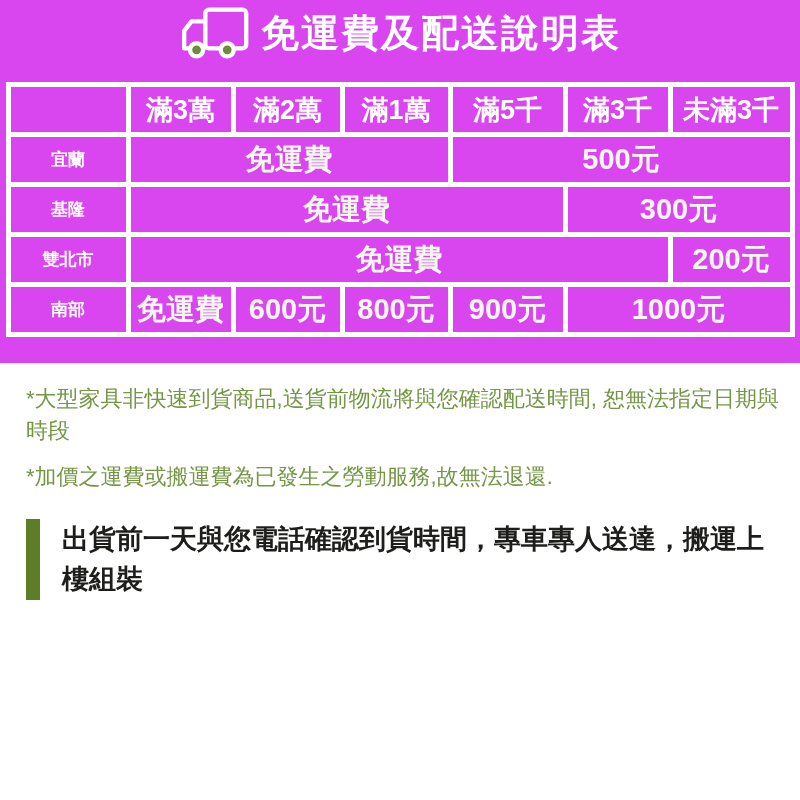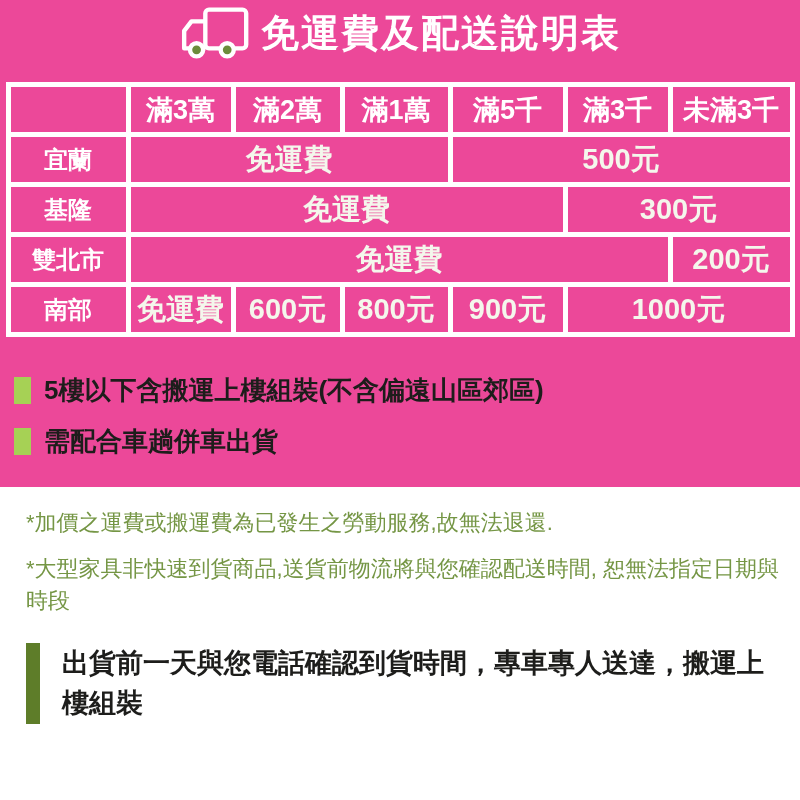--- a/index.html
+++ b/index.html
@@ -2,21 +2,21 @@
 <html><head>
 <meta charset="utf-8">
 <style>
   html,body{margin:0;padding:0;}
   body{
     width:800px;height:800px;
     font-family:"Liberation Sans","DejaVu Sans",sans-serif;
     background:#ffffff;overflow:hidden;
   }
   .banner{
-    background:#ec4899;
+    background:#d946ef;
     width:800px;
     box-sizing:border-box;
     padding-bottom:10px;
   }
   .title-row{
     display:flex;align-items:center;justify-content:center;
     height:66px;gap:6px;
   }
   .title{
     color:#ffffff;font-size:38px;font-weight:bold;letter-spacing:2px;
@@ -24,21 +24,21 @@
   table.fee-table{
     border-collapse:collapse;table-layout:fixed;
     width:784px;margin:16px auto;
   }
   .fee-table th,.fee-table td{
     border:5px solid #ffffff;
     color:#ffffff;text-align:center;vertical-align:middle;
     height:45px;padding:0;overflow:hidden;white-space:nowrap;
   }
   .fee-table th{font-size:27px;font-weight:bold;}
-  .fee-table td.row-label{font-size:24px;font-weight:bold;text-align:center;}
+  .fee-table td.row-label{font-size:17px;font-weight:bold;text-align:center;}
   .fee-table td.fee{font-size:29px;font-weight:bold;color:#f4f7ec;}
   .banner-notes{padding:14px 14px 2px 14px;}
   .note-line{
     display:flex;align-items:center;
     color:#1d1d1b;font-weight:bold;font-size:26px;
     margin:6px 0 16px 0;
   }
   .bullet{
     width:17px;height:27px;background:#a6d155;
     margin-right:13px;flex:none;
@@ -114,36 +114,26 @@
           <td class="row-label">南部</td>
           <td class="fee" colspan="1">免運費</td>
           <td class="fee" colspan="1">600元</td>
           <td class="fee" colspan="1">800元</td>
           <td class="fee" colspan="1">900元</td>
           <td class="fee" colspan="2">1000元</td>
         </tr>
       </tbody>
   </table>
 
-  <div class="banner-notes">
-    <div class="note-line">
-      <span class="bullet"></span>
-      <span>5樓以下含搬運上樓組裝(不含偏遠山區郊區)</span>
-    </div>
-    <div class="note-line">
-      <span class="bullet"></span>
-      <span>需配合車趟併車出貨</span>
-    </div>
-  </div>
 </div>
 
 <div class="white-section">
   <div class="fine-print">
+    <p>*大型家具非快速到貨商品,送貨前物流將與您確認配送時間, 恕無法指定日期與時段</p>
     <p>*加價之運費或搬運費為已發生之勞動服務,故無法退還.</p>
-    <p>*大型家具非快速到貨商品,送貨前物流將與您確認配送時間, 恕無法指定日期與時段</p>
   </div>
 
   <div class="delivery-note">
     <div class="dark-bar"></div>
     <div class="delivery-text">
       <div>出貨前一天與您電話確認到貨時間，專車專人送達，搬運上樓組裝</div>
 
     </div>
   </div>
 

